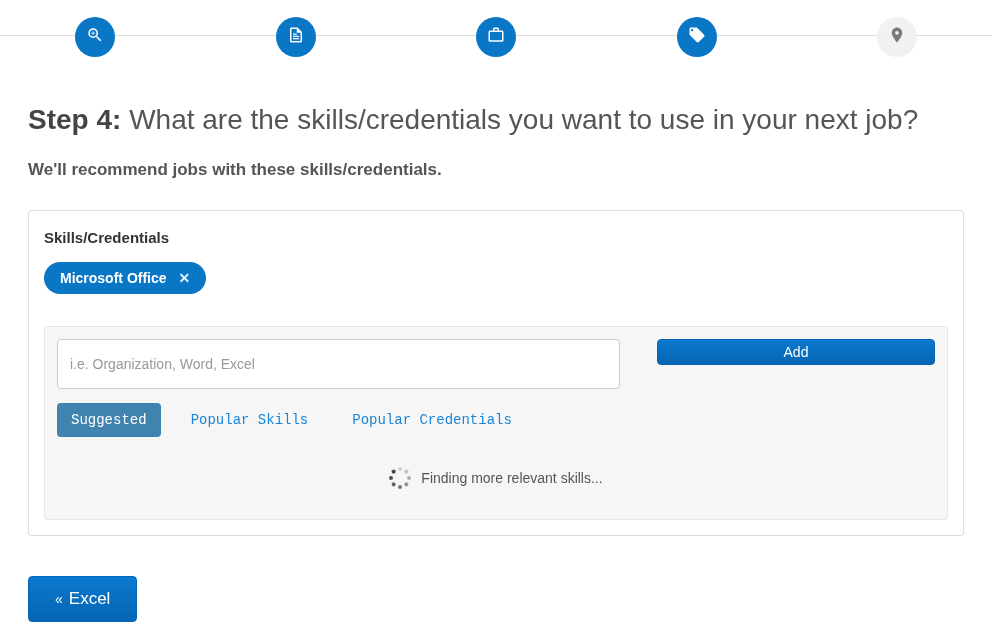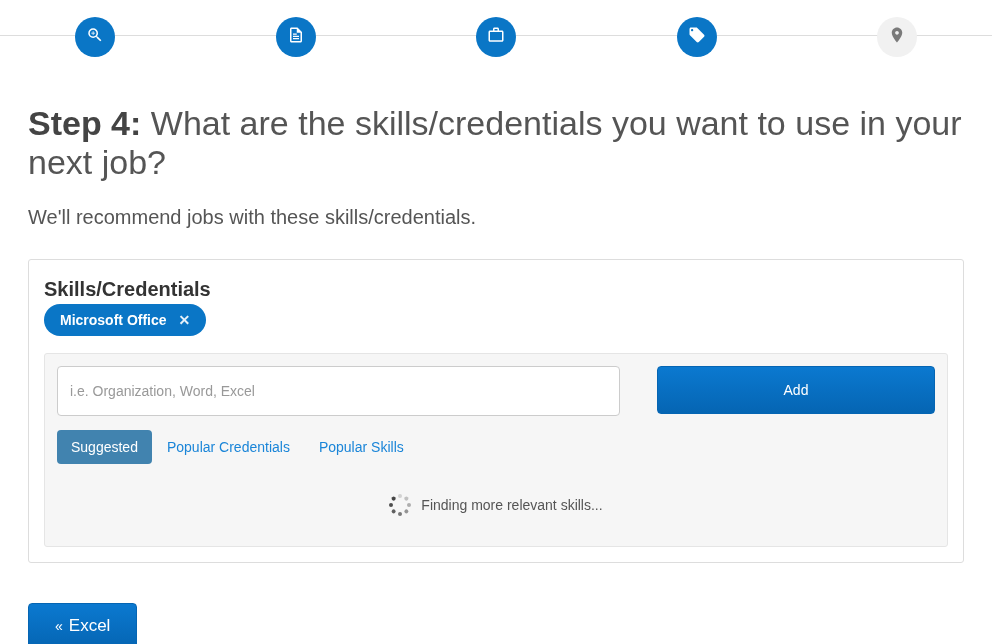--- a/index.html
+++ b/index.html
@@ -52,50 +52,51 @@
       background: #f1f1f1;
       color: #7a7a7a;
     }
     .step-circle svg {
       width: 18px;
       height: 18px;
       fill: currentColor;
     }
     
     .step-heading {
-      font-size: 34px;
+      font-size: 28px;
       font-weight: 400;
       color: #555;
       margin-bottom: 24px;
     }
     .step-heading .bold {
       font-weight: 600;
       color: #444;
     }
     .subheading {
-      font-size: 20px;
+      font-size: 17px;
       color: #555;
       margin-bottom: 30px;
+      font-weight: bold;
     }
     
     .card {
       border: 1px solid #ddd;
       border-radius: 3px;
       padding: 18px 15px 15px 15px;
       margin-bottom: 40px;
     }
     .card-title {
-      font-size: 20px;
+      font-size: 15px;
       font-weight: 600;
       color: #333;
-      margin-bottom: 3px;
+      margin-bottom: 16px;
     }
     
     .pill-container {
-      margin-bottom: 17px;
+      margin-bottom: 32px;
     }
     .pill {
       display: inline-flex;
       align-items: center;
       background: #0a76c6;
       color: #fff;
       border-radius: 20px;
       padding: 8px 16px;
       font-size: 14px;
       font-weight: 600;
@@ -126,34 +127,35 @@
       padding: 24px 12px;
       font-size: 14px;
       height: 34px;
       background: #fff;
     }
     .text-input::placeholder {
       color: #999;
     }
     .add-btn {
       width: 278px;
-      height: 48px;
+      height: 26px;
       background: linear-gradient(to bottom, #0b79d0, #0565b3);
       border: 1px solid #0565b3;
       color: #fff;
       border-radius: 4px;
       font-size: 14px;
       cursor: pointer;
       margin-left: 9px;
     }
     
     .tabs {
       display: flex;
-      gap: 1px;
+      gap: 16px;
       margin-bottom: 22px;
+      font-family: Liberation Mono, monospace;
     }
     .tab {
       padding: 9px 14px;
       font-size: 14px;
       border-radius: 4px;
       cursor: pointer;
       color: #1a85d8;
     }
     .tab.active {
       background: #4183af;
@@ -278,22 +280,22 @@
     </div>
 
     <div class="input-panel">
       <div class="input-row">
         <input class="text-input" type="text" placeholder="i.e. Organization, Word, Excel" style="">
         <button class="add-btn">Add</button>
       </div>
 
       <div class="tabs">
         <div class="tab active">Suggested</div>
+        <div class="tab">Popular Skills</div>
         <div class="tab">Popular Credentials</div>
-        <div class="tab">Popular Skills</div>
       </div>
 
       <div class="loading-row">
         <div class="spinner">
           <span></span>
             <span></span>
             <span></span>
             <span></span>
           <span></span>
             <span></span>

